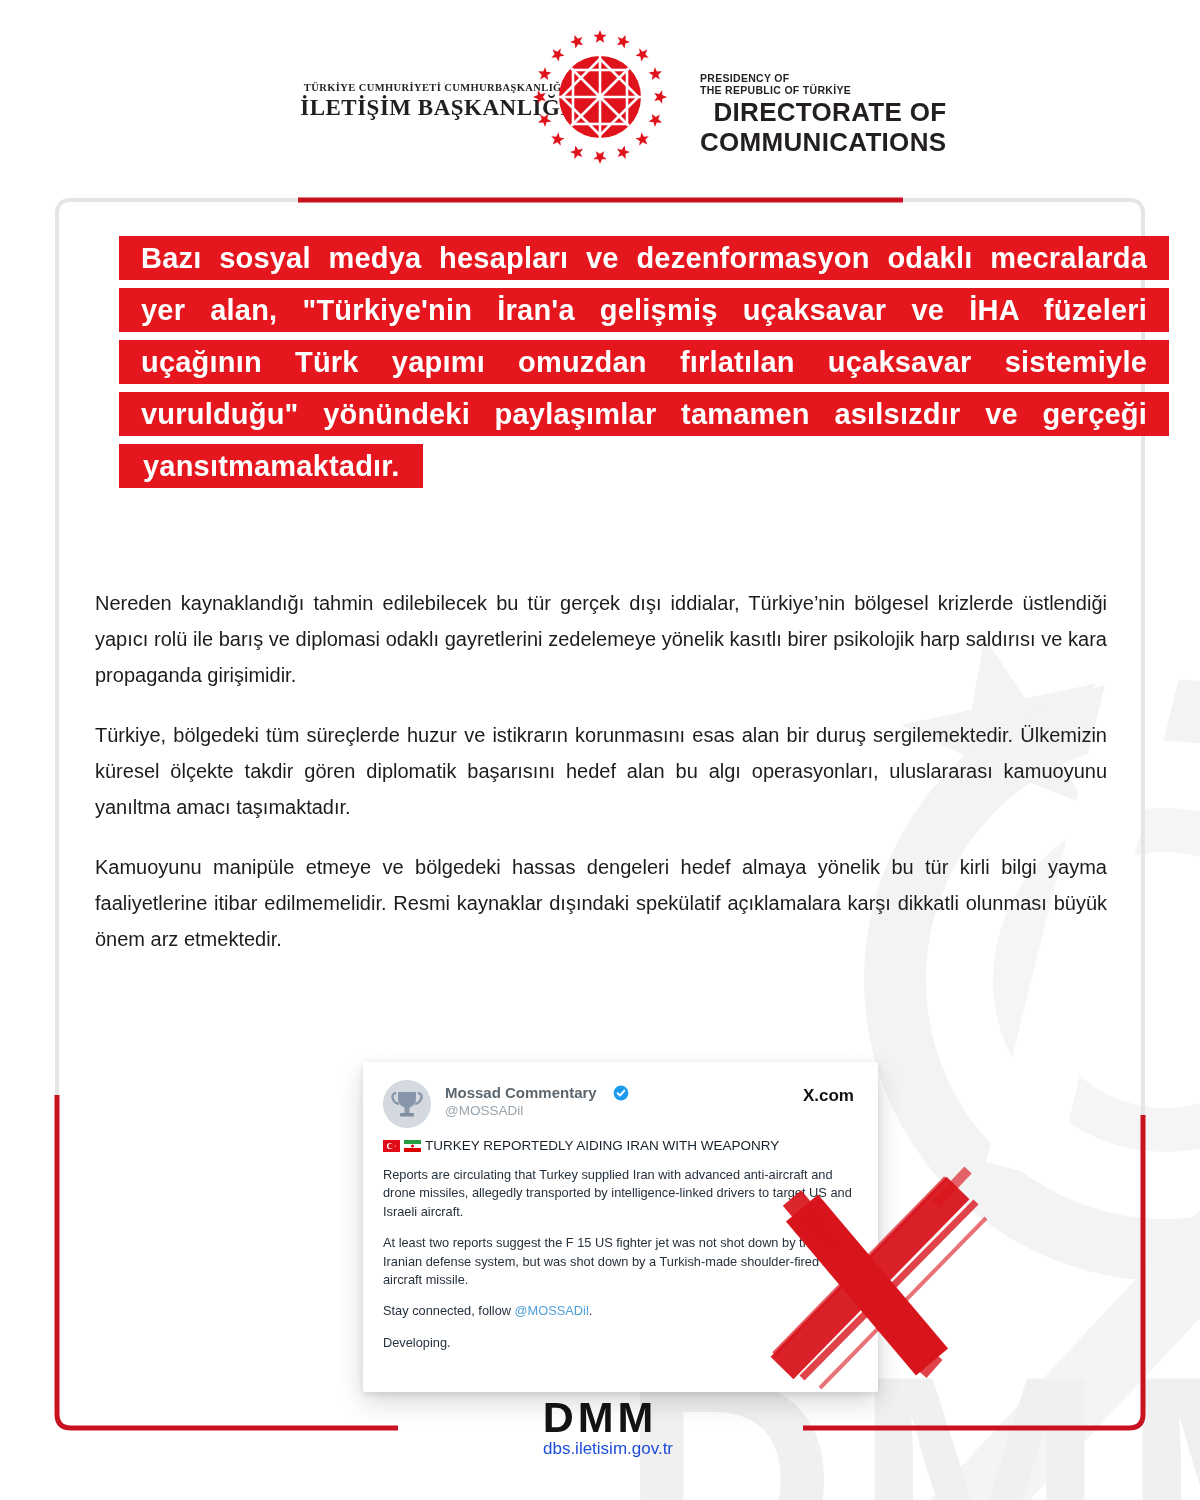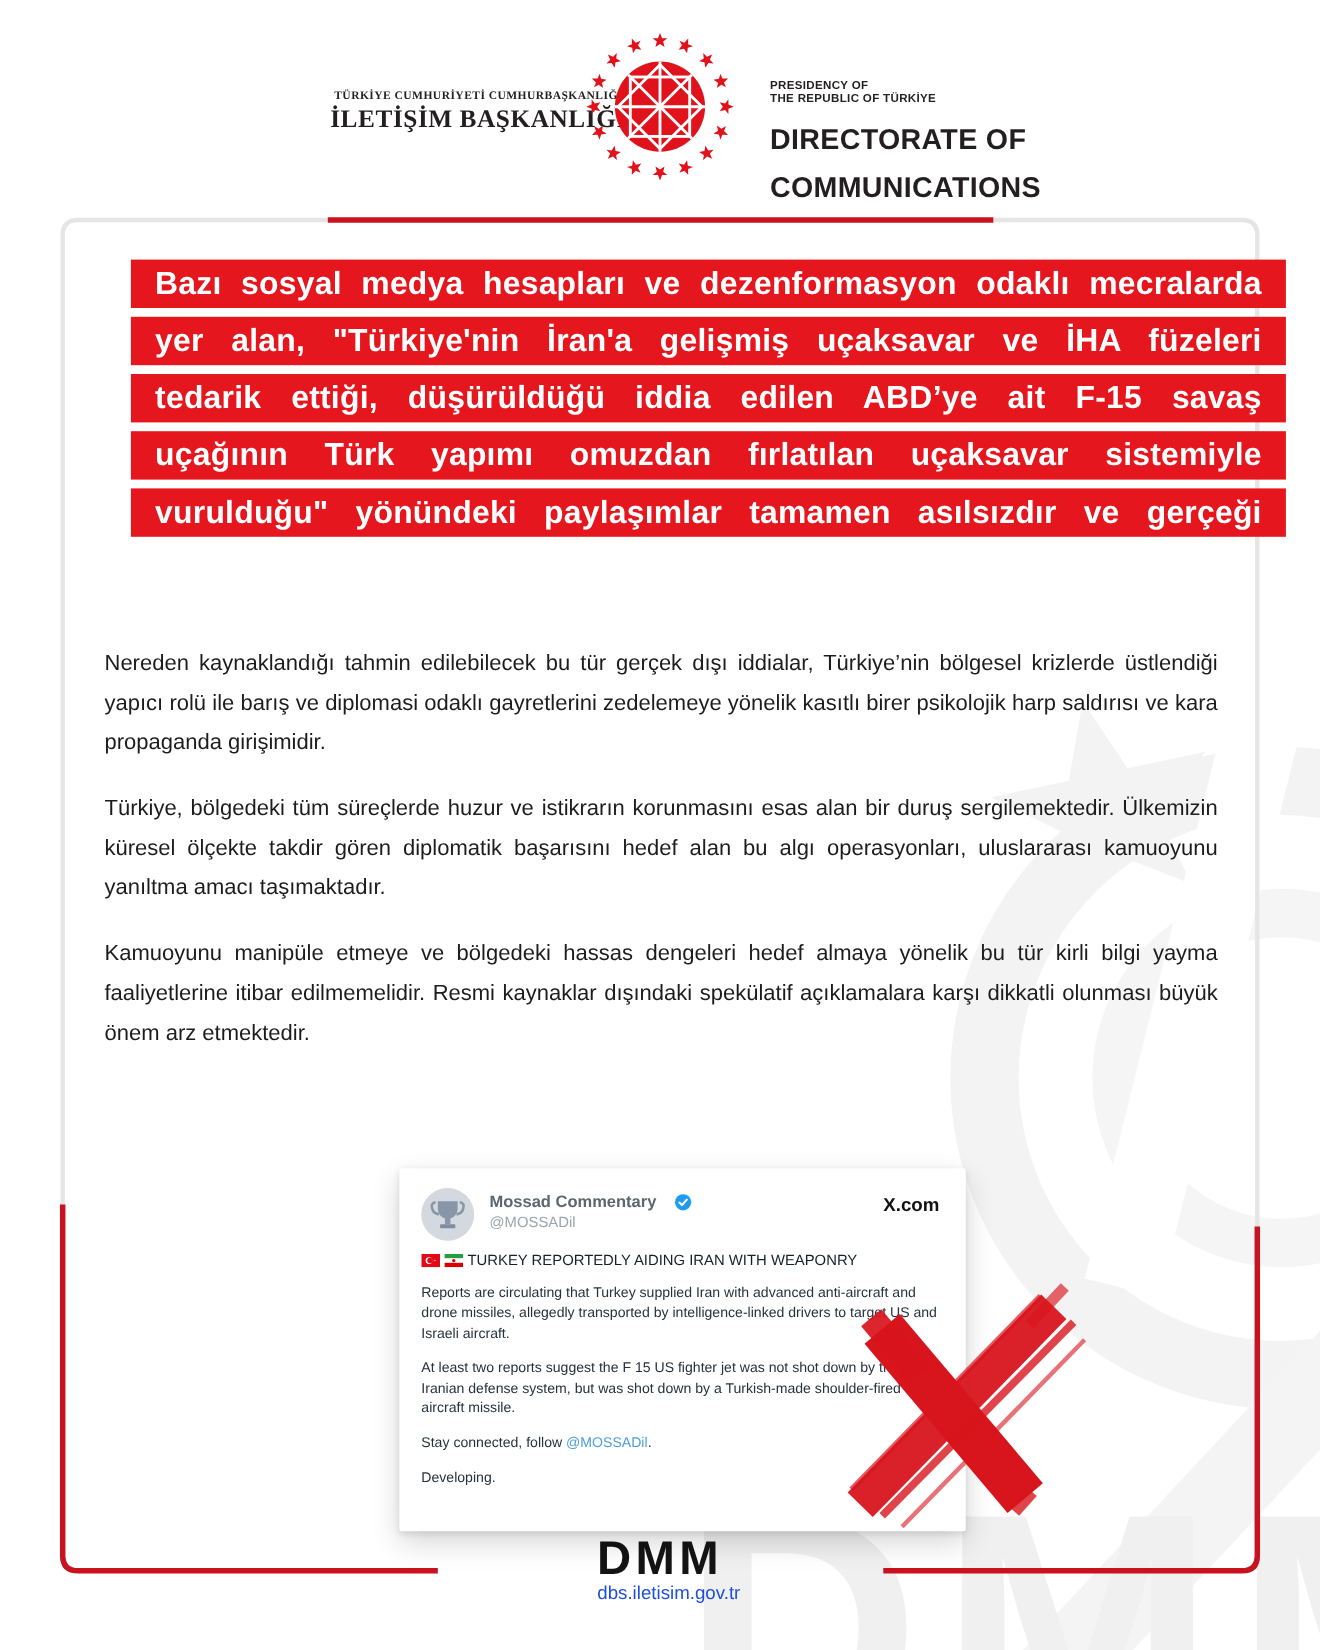--- a/index.html
+++ b/index.html
@@ -8,21 +8,21 @@
   svg{display:block;}
   .abs{position:absolute;}
 
   
   .hdr-left{position:absolute;left:300px;top:82px;width:270px;text-align:center;color:#231f20;
             font-family:"Liberation Serif", serif;}
   .hdr-left .small{font-size:10.5px;font-weight:bold;letter-spacing:.4px;}
   .hdr-left .big{font-size:23px;font-weight:bold;letter-spacing:.5px;margin-top:2px;}
   .hdr-right{position:absolute;left:700px;top:72px;color:#231f20;font-family:Liberation Sans, sans-serif;}
   .hdr-right .small{font-size:10.5px;font-weight:bold;line-height:12px;letter-spacing:.3px;}
-  .hdr-right .big{font-size:26px;font-weight:bold;line-height:27px;letter-spacing:.3px;margin-top:17px;}
+  .hdr-right .big{font-size:26px;font-weight:bold;line-height:27px;letter-spacing:.3px;margin-top:3px;text-align:right;}
   .emblem{position:absolute;left:525px;top:22px;}
 
   
   .bars{position:absolute;left:75px;top:236px;width:1050px;z-index:2;}
   .bar{box-sizing:border-box;width:1050px;height:44px;margin-bottom:8px;background:#e5161d;
        color:#ffffff;font-weight:bold;font-size:29px;line-height:44px;padding:0 22px;
        text-align:justify;text-align-last:justify;letter-spacing:.2px;margin-left:44px;}
   .bar.last{width:auto;display:inline-block;text-align:left;text-align-last:left;padding:0 24px;}
 
   
@@ -147,23 +147,23 @@
       <div class="small">PRESIDENCY OF</div>
       <div class="small">THE REPUBLIC OF TÜRKİYE</div>
       <div class="big">DIRECTORATE OF</div>
       <div class="big">COMMUNICATIONS</div>
     </div>
   </div>
 
   <div class="bars">
     <div class="bar">Bazı sosyal medya hesapları ve dezenformasyon odaklı mecralarda</div>
     <div class="bar">yer alan, "Türkiye'nin İran'a gelişmiş uçaksavar ve İHA füzeleri</div>
-    <div class="bar">tedarik ettiği, düşürüldüğü iddia edilen ABD’ye ait F-15 savaş</div>
     <div class="bar">uçağının Türk yapımı omuzdan fırlatılan uçaksavar sistemiyle</div>
     <div class="bar">vurulduğu" yönündeki paylaşımlar tamamen asılsızdır ve gerçeği</div>
+    <div class="bar last">yansıtmamaktadır.</div>
   </div>
 
   <div class="bodytext">
     <p>Nereden kaynaklandığı tahmin edilebilecek bu tür gerçek dışı iddialar, Türkiye’nin bölgesel krizlerde üstlendiği yapıcı rolü ile barış ve diplomasi odaklı gayretlerini zedelemeye yönelik kasıtlı birer psikolojik harp saldırısı ve kara propaganda girişimidir.</p>
     <p>Türkiye, bölgedeki tüm süreçlerde huzur ve istikrarın korunmasını esas alan bir duruş sergilemektedir. Ülkemizin küresel ölçekte takdir gören diplomatik başarısını hedef alan bu algı operasyonları, uluslararası kamuoyunu yanıltma amacı taşımaktadır.</p>
     <p>Kamuoyunu manipüle etmeye ve bölgedeki hassas dengeleri hedef almaya yönelik bu tür kirli bilgi yayma faaliyetlerine itibar edilmemelidir. Resmi kaynaklar dışındaki spekülatif açıklamalara karşı dikkatli olunması büyük önem arz etmektedir.</p>
   </div>
 
   <div class="tweet">
     <div class="tw-head">

